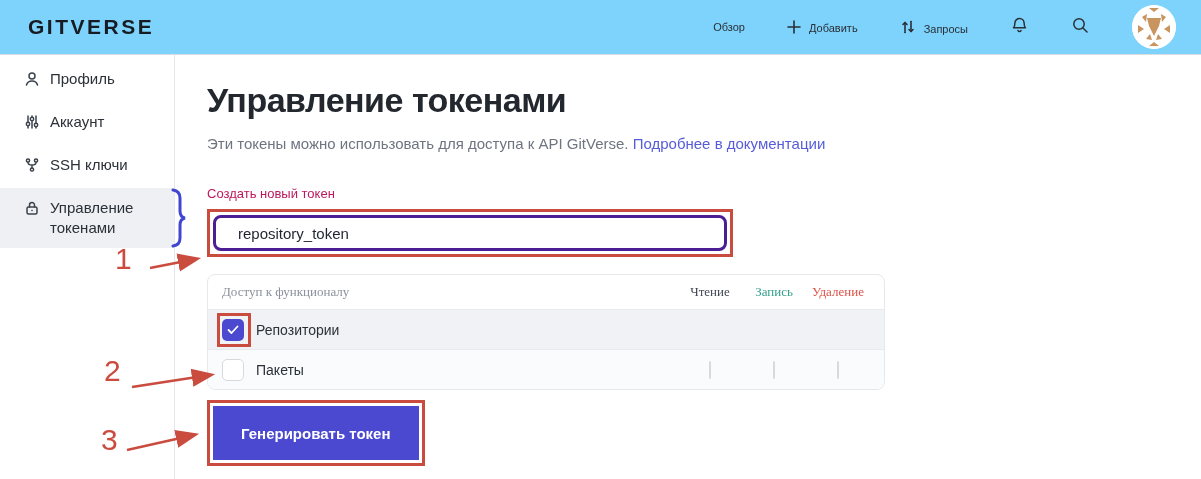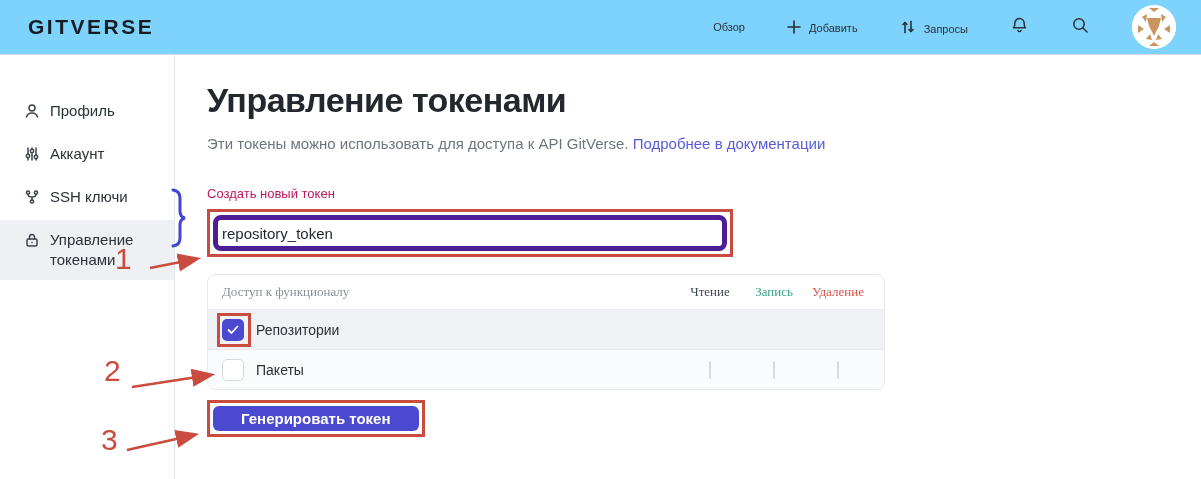--- a/index.html
+++ b/index.html
@@ -12,36 +12,36 @@
   .logo { font-weight:800; font-size:21px; letter-spacing:2.5px; color:#171b22; }
   .header-nav { margin-left:auto; display:flex; align-items:center; gap:42px; }
   .nav-item { display:flex; align-items:flex-end; gap:8px; font-size:11px; color:#2a2f36; cursor:pointer; }
   .nav-icon svg { display:block; }
   .icon-btn { display:flex; align-items:center; }
   .avatar { width:44px; height:44px; border-radius:50%; background:#ffffff; overflow:hidden;
             display:flex; align-items:center; justify-content:center; }
 
   
   .page-body { display:flex; height:424px; }
-  .sidebar { width:175px; border-right:1px solid #e4e7eb; padding-top:36px; flex-shrink:0; }
+  .sidebar { width:175px; border-right:1px solid #e4e7eb; padding-top:4px; flex-shrink:0; }
   .side-item { display:flex; align-items:flex-start; gap:10px; font-size:15px; color:#2b3138;
                padding:10px 12px 10px 24px; line-height:20px; cursor:pointer; }
   .side-item .s-icon { flex-shrink:0; margin-top:2px; }
   .side-item.active { background:#eef0f3; }
 
   .main { padding:26px 0 0 32px; }
   .page-title { font-size:34px; line-height:38px; font-weight:700; color:#23272e; letter-spacing:-0.5px; }
   .page-desc { margin-top:16px; font-size:15px; color:#6e7480; }
   .page-desc a { color:#575cd8; text-decoration:none; }
 
   .field-label { margin-top:34px; font-size:13px; color:#be185d; }
 
   .red-wrap-input { margin-top:8px; width:526px; border:3px solid #c94c3f; padding:3px; }
-  .token-input { width:100%; height:36px; border:5px solid #4c1d95; border-radius:8px;
-                 font-size:15px; color:#1f2430; padding:0 4px; outline:none; background:#fff;
+  .token-input { width:100%; height:36px; border:3px solid #4c1d95; border-radius:8px;
+                 font-size:15px; color:#1f2430; padding:0 22px; outline:none; background:#fff;
                  font-family:"Liberation Sans", sans-serif; }
 
   
   .perm-table { margin-top:17px; width:678px; border:1px solid #e6e8ec; border-radius:8px; overflow:hidden;
                 background:#fff; }
   .pt-head { display:flex; align-items:center; height:34px; padding:0 14px; font-size:13px;font-family:Liberation Serif, serif; }
   .pt-head .col-access { color:#8a919c; flex:1; }
   .col-read, .col-write, .col-delete { width:64px; text-align:center; flex-shrink:0; }
   .pt-head .col-read { color:#3f4754; }
   .pt-head .col-write { color:#35a18b; }
@@ -56,22 +56,22 @@
   .cbx.disabled { background:#e6e9ee; border:none; }
   .cbx.checked { background:#4b49cf; border:none; display:flex; align-items:center; justify-content:center; }
   .cbx.checked svg { display:block; }
 
   
   .red-box-cbx { position:absolute; left:9px; top:3px; width:34px; height:34px;
                  border:3px solid #c94c3f; pointer-events:none; }
 
   
   .red-wrap-btn { margin-top:10px; display:inline-block; border:3px solid #c94c3f; padding:3px; }
-  .generate-btn { height:25px; padding:0 28px; background:#4b49cf; color:#ffffff; font-size:15px;
-                  font-weight:700; border:none; border-radius:6px; cursor:pointer;
+  .generate-btn { height:54px; padding:0 28px; background:#4b49cf; color:#ffffff; font-size:15px;
+                  font-weight:700; border:none; border-radius:0; cursor:pointer;
                   font-family:"Liberation Sans", sans-serif; }
 
   
   .anno-layer { position:absolute; left:0; top:0; width:1201px; height:479px; pointer-events:none; }
   .anno-num { position:absolute; font-size:30px; color:#cd4b3e; }
   .anno-num-1 { left:115px; top:242px; }
   .anno-num-2 { left:104px; top:354px; }
   .anno-num-3 { left:101px; top:423px; }
   .anno-svg { position:absolute; left:0; top:0; }
 </style>

